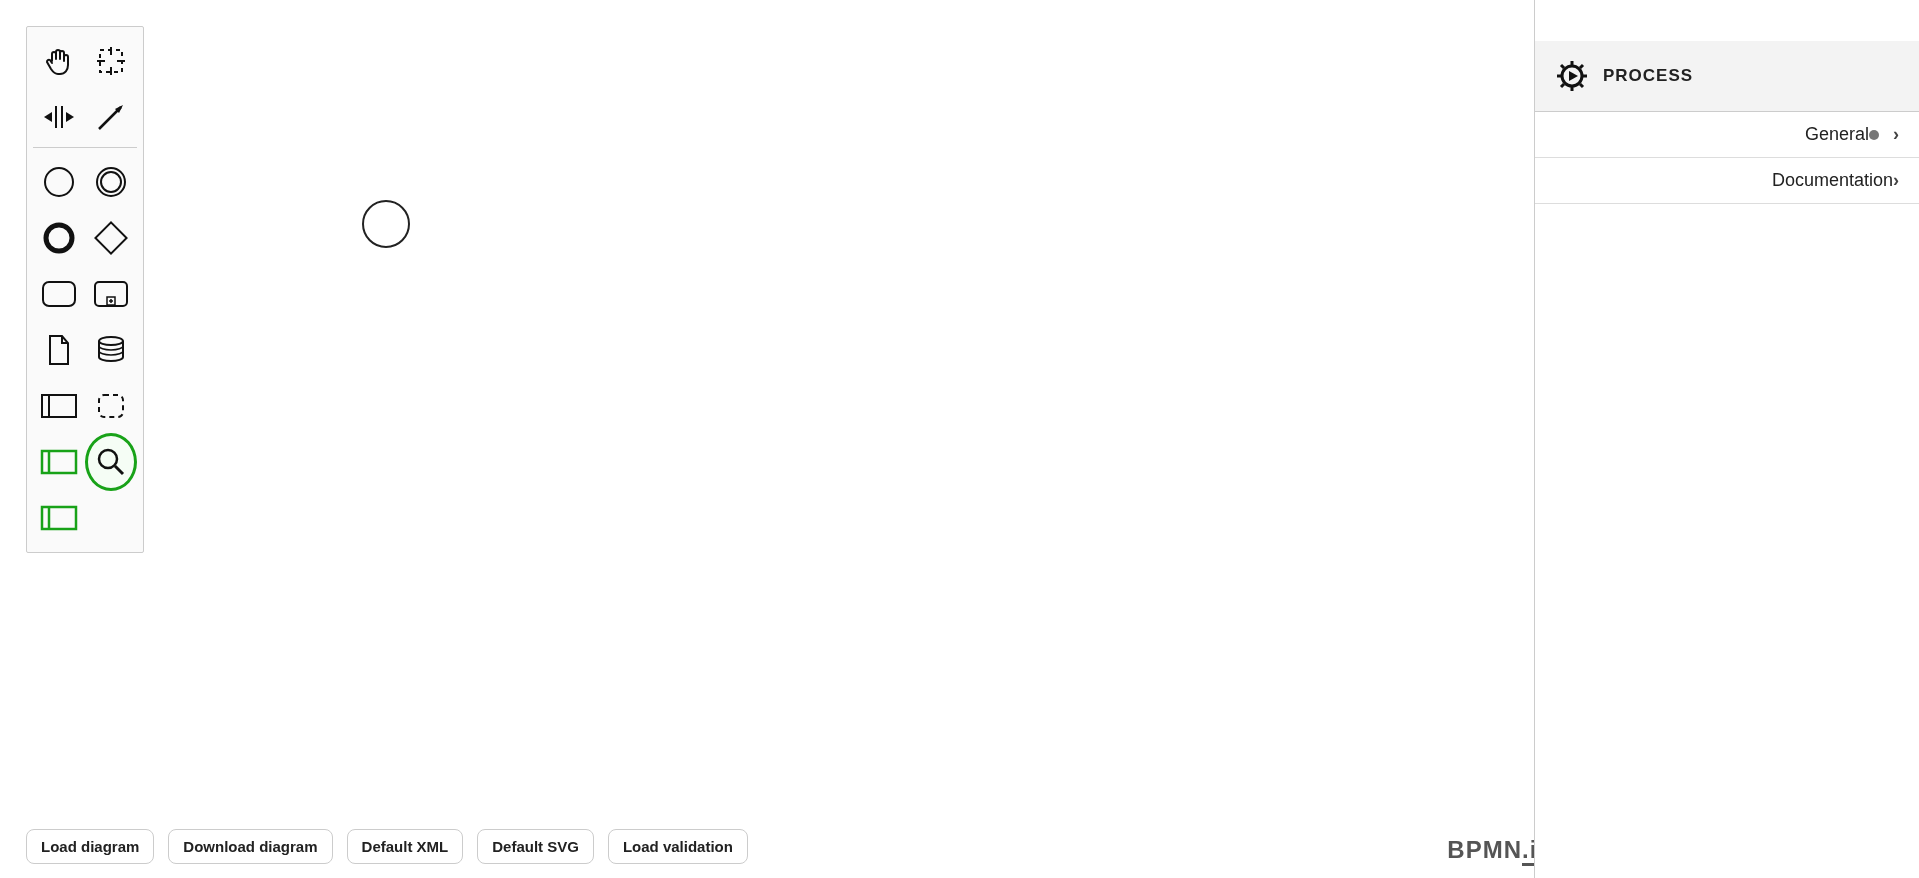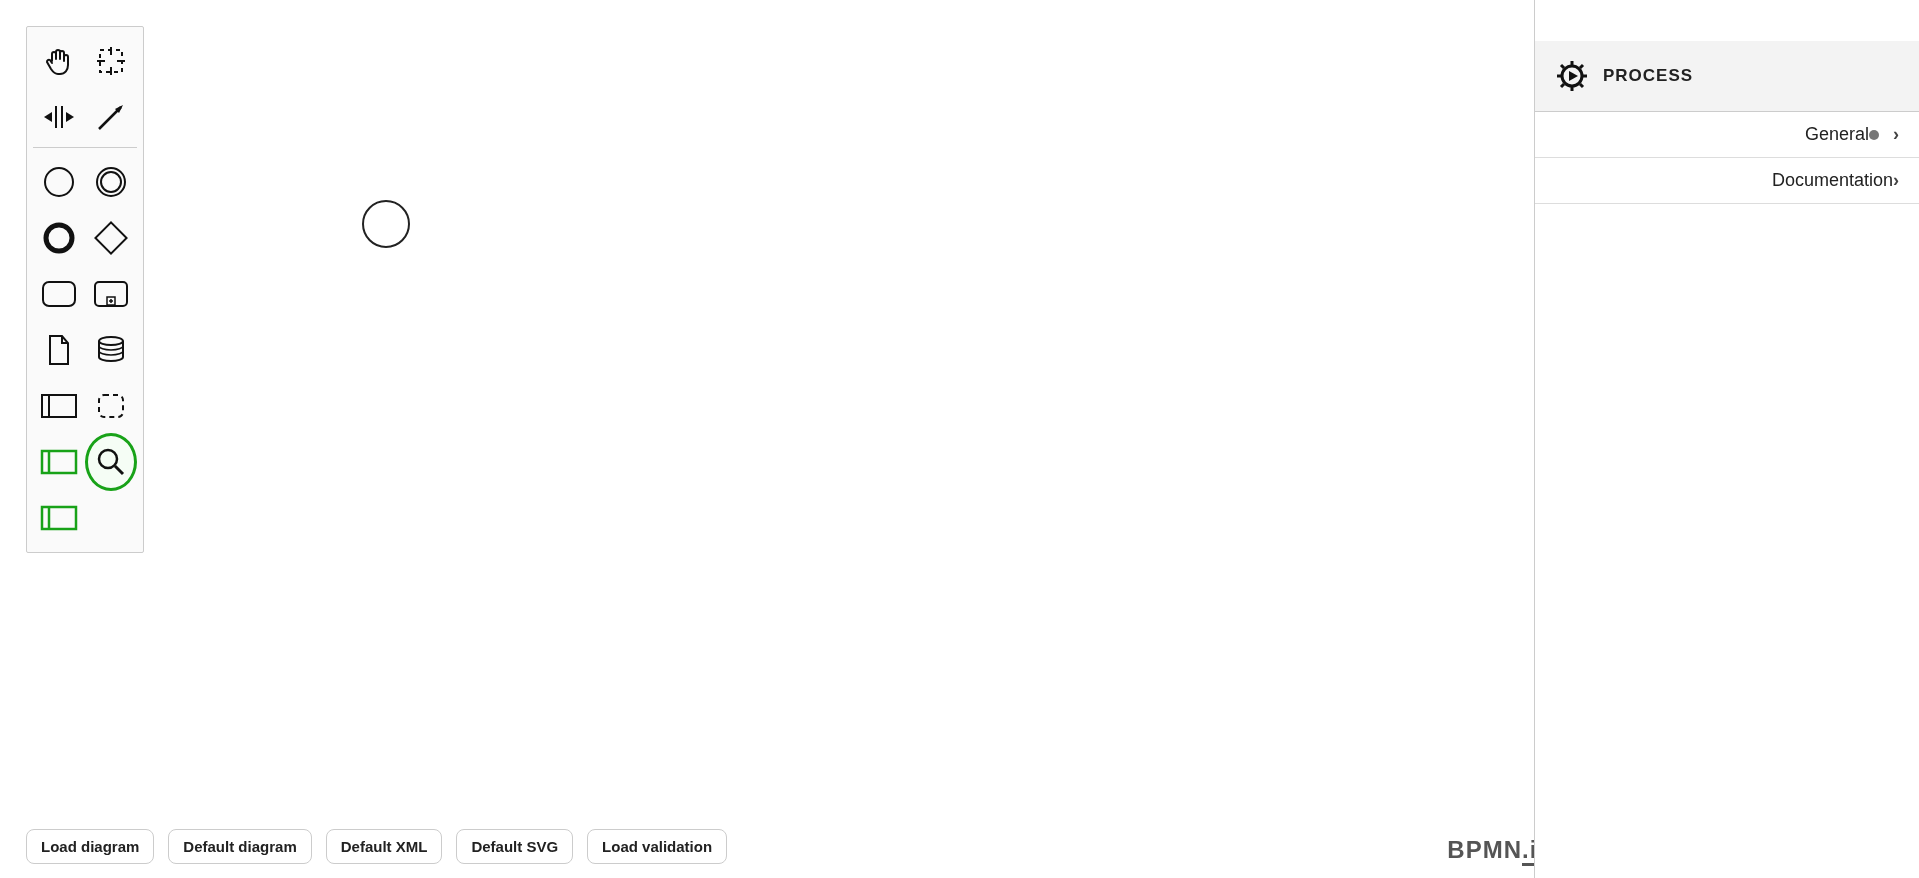--- a/index.html
+++ b/index.html
@@ -217,21 +217,21 @@
           <rect x="2" y="2" width="34" height="22" fill="none" stroke="#18a218" stroke-width="2.5"></rect>
           <line x1="9" y1="2" x2="9" y2="24" stroke="#18a218" stroke-width="2.5"></line>
         </svg>
       </div>
       <div class="palette-cell"></div>
     </div>
   </div>
 
   <div class="bottom-bar">
     <button>Load diagram</button>
-    <button>Default diagram</button>
+    <button>Download diagram</button>
     <button>Default XML</button>
     <button>Default SVG</button>
     <button>Load validation</button>
   </div>
 
   <div class="logo">
     <span>BPMN</span><span class="dot">.iO</span>
   </div>
 
   <div class="props">

